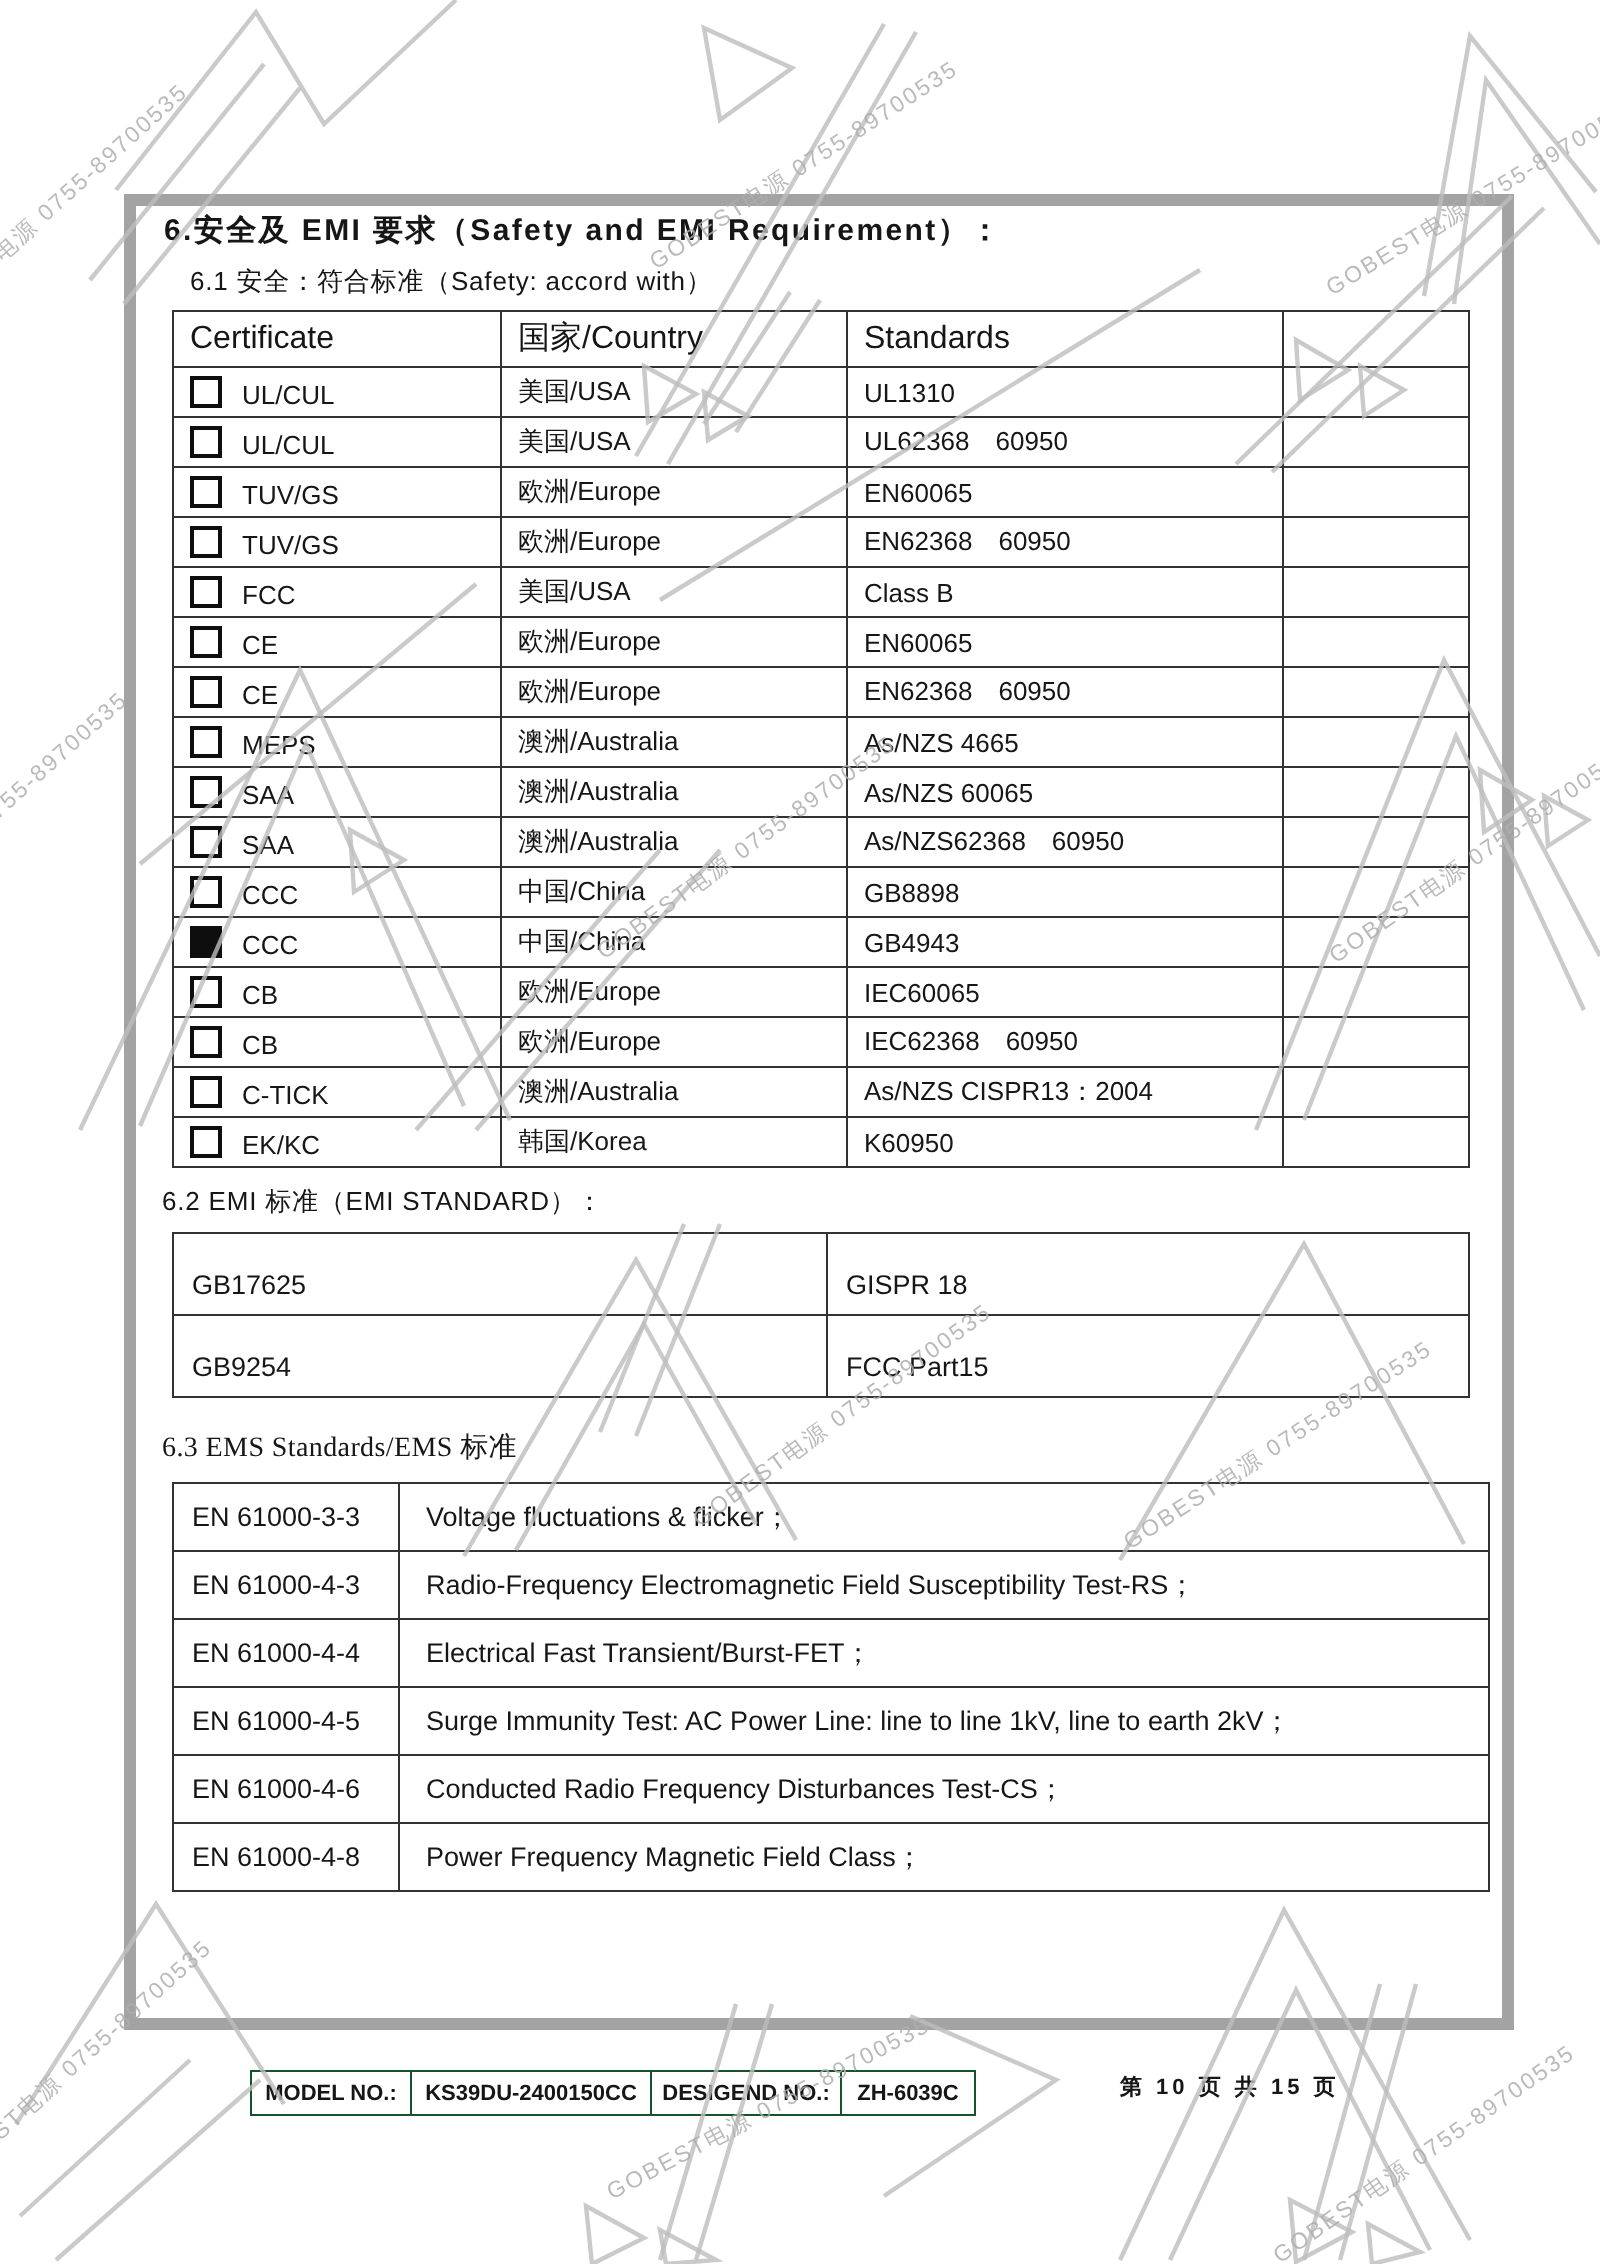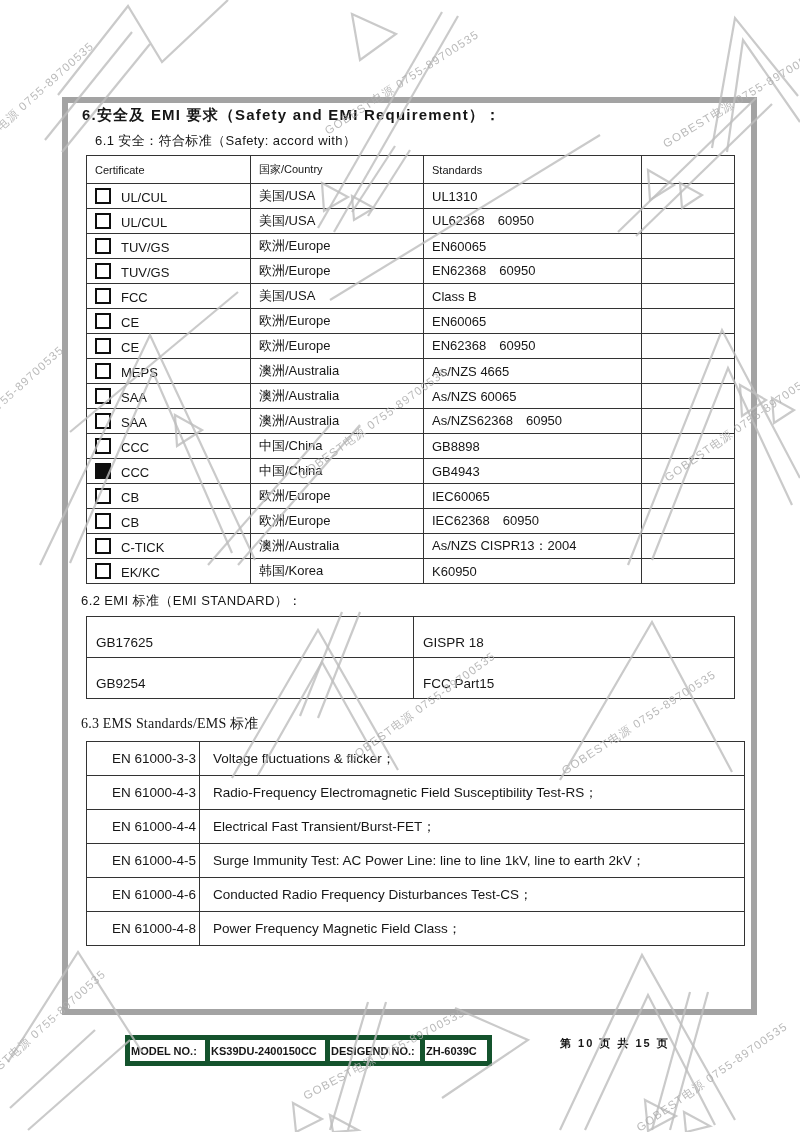--- a/index.html
+++ b/index.html
@@ -15,33 +15,33 @@
   .frame{position:absolute;left:62px;top:97px;width:683px;height:906px;border:6px solid #a3a3a3;z-index:1;}
   .h-main{position:absolute;left:14px;top:3px;font-size:15px;font-weight:bold;letter-spacing:1.2px;}
   .h-sub{position:absolute;font-size:13px;letter-spacing:.4px;}
   .pos61{left:27px;top:29px;}
   .pos62{left:13px;top:489px;}
   .pos63{left:13px;top:612px;font-family:"Liberation Serif",serif;font-size:14px;letter-spacing:.2px;}
   
   table{border-collapse:collapse;table-layout:fixed;position:absolute;}
   td,th{border:1px solid #333;overflow:hidden;white-space:nowrap;}
   .t1{left:18px;top:52px;width:648px;font-size:13px;}
-  .t1 th{height:25px;font-weight:normal;text-align:left;padding-left:8px;font-size:11px;}
+  .t1 th{height:25px;font-weight:normal;text-align:left;padding-left:8px;font-size:16px;}
   .t1 td{height:22px;padding-left:8px;}
   .cb{display:inline-block;width:12px;height:12px;border:2px solid #0e0e0e;margin-right:10px;vertical-align:-2px;background:#fff;}
   .cb.checked{background:#0e0e0e;}
   .t2{left:18px;top:513px;width:648px;font-size:13.5px;}
   .t2 td{height:33px;vertical-align:bottom;padding:0 0 7px 9px;}
   .t3{left:18px;top:638px;width:658px;font-size:13.5px;}
   .t3 td{height:31px;vertical-align:middle;}
-  .t3 td.code{padding-left:25px;}
+  .t3 td.code{padding-left:9px;}
   .t3 td.desc{padding-left:13px;}
   
   .ft{left:125px;top:1035px;width:362px;font-size:11px;font-weight:bold;z-index:2;}
-  .ft td{height:19px;text-align:left;border:5px solid #14532d;}
+  .ft td{height:19px;text-align:center;border:1px solid #14532d;}
   .pageinfo{position:absolute;left:560px;top:1036px;font-size:11px;font-weight:600;letter-spacing:2px;z-index:2;}
 </style>
 </head>
 <body>
 
 <svg class="wm" width="800" height="1132" viewBox="0 0 800 1132">
   <g>
     <polyline points="58,95 128,6 162,62 228,0"></polyline>
     <polyline points="45,140 132,32"></polyline>
       <polyline points="62,152 150,44"></polyline>

